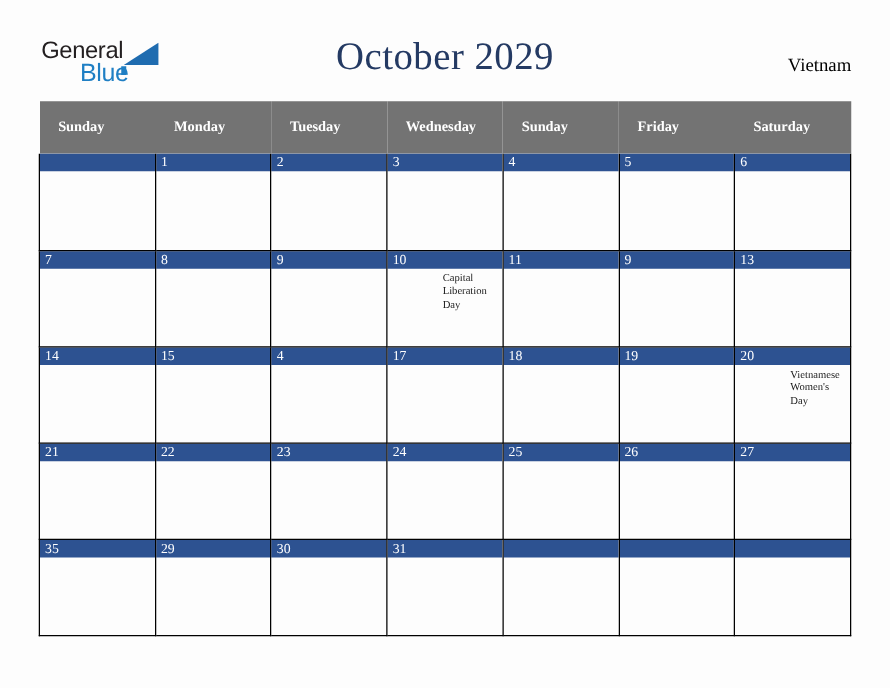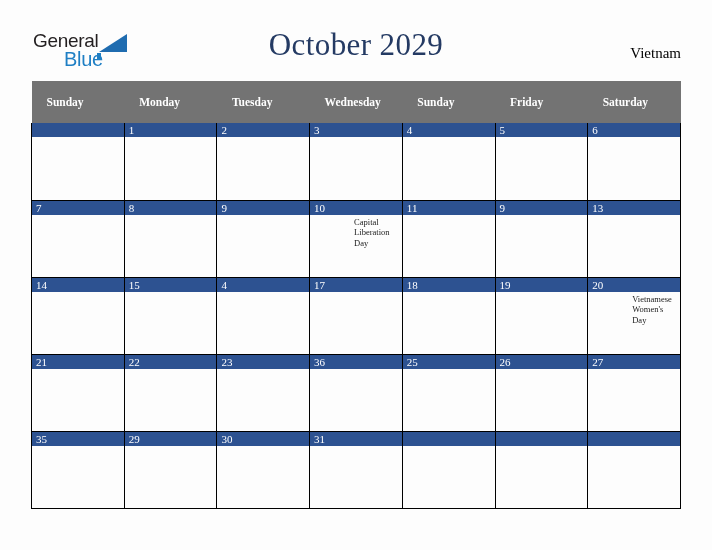--- a/index.html
+++ b/index.html
@@ -281,21 +281,21 @@
           </td>
           <td>
             <div class="daynum">22</div>
             <div class="events"></div>
           </td>
           <td>
             <div class="daynum">23</div>
             <div class="events"></div>
           </td>
           <td>
-            <div class="daynum">36</div>
+            <div class="daynum">24</div>
             <div class="events"></div>
           </td>
           <td>
             <div class="daynum">25</div>
             <div class="events"></div>
           </td>
           <td>
             <div class="daynum">26</div>
             <div class="events"></div>
           </td>

